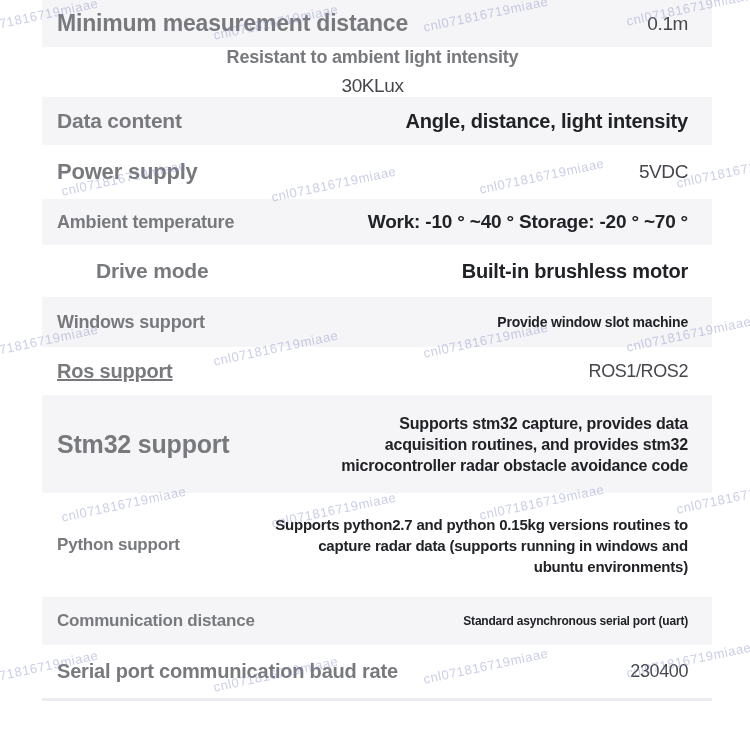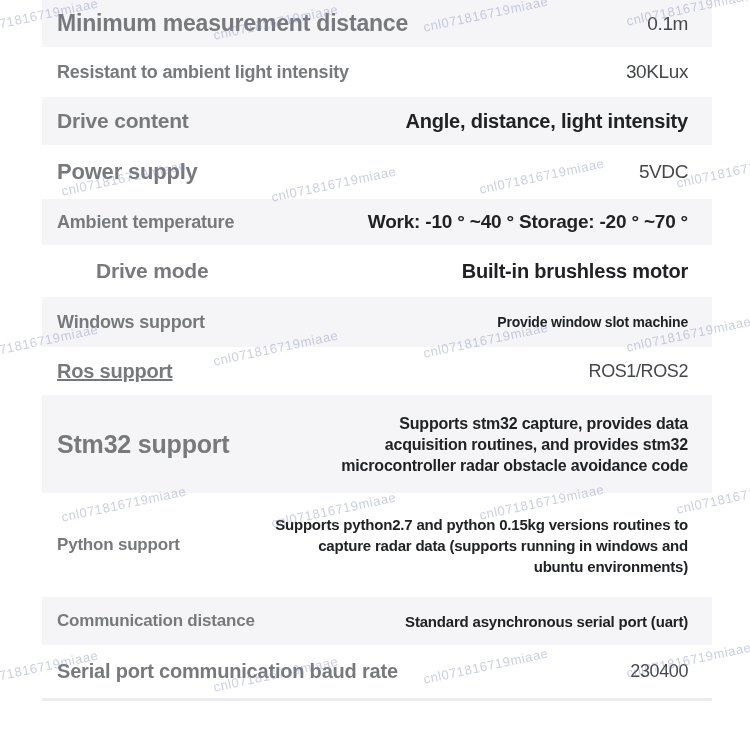--- a/index.html
+++ b/index.html
@@ -13,32 +13,32 @@
          padding: 0 62px 0 57px; box-sizing: border-box; }
   .row.gray::before { content: ""; position: absolute; left: 42px; right: 38px; top: 0; bottom: 0;
          background: var(--band, #f5f5f7); z-index: 0; }
   .row .label, .row .value { position: relative; z-index: 1; }
   .label { color: var(--label, #77797d); font-weight: 700; letter-spacing: -0.2px; white-space: nowrap; }
   .value { text-align: right; }
   .value.strong { color: var(--value-strong, #202226); font-weight: 700; letter-spacing: -0.2px; }
   .value.light  { color: var(--value-light, #45474c); font-weight: 400; letter-spacing: -0.4px; }
 
   .r1  { height: 47px; } .r1 .label { font-size: 23px; } .r1 .value { font-size: 19px; }
-  .r2  { height: 50px; } .r2 .label { font-size: 18px; } .r2 .value { font-size: 19px; }
+  .r2  { height: 50px; flex-direction: column; } .r2 .label { font-size: 18px; } .r2 .value { font-size: 19px; }
   .r3  { height: 48px; } .r3 .label { font-size: 21px; } .r3 .value { font-size: 20px; }
   .r4  { height: 54px; } .r4 .label { font-size: 22px; } .r4 .value { font-size: 19px; }
   .r5  { height: 46px; } .r5 .label { font-size: 18px; } .r5 .value { font-size: 19px; }
   .r6  { height: 52px; } .r6 .label { font-size: 21px; margin-left: 39px; } .r6 .value { font-size: 20px; }
   .r7  { height: 50px; } .r7 .label { font-size: 18px; } .r7 .value { font-size: 14px; }
   .r8  { height: 48px; } .r8 .label { font-size: 20px; text-decoration: underline; } .r8 .value { font-size: 18px; }
   .r9  { height: 98px; } .r9 .label { font-size: 25px; }
   .r9 .value { font-size: 16px; line-height: 21px; max-width: 416px; }
   .r10 { height: 104px; } .r10 .label { font-size: 17px; }
   .r10 .value { font-size: 15px; line-height: 21px; max-width: 452px; }
-  .r11 { height: 48px; } .r11 .label { font-size: 17px; } .r11 .value { font-size: 15px; }
+  .r11 { height: 48px; } .r11 .label { font-size: 17px; } .r11 .value { font-size: 12px; }
   .r12 { height: 53px; } .r12 .label { font-size: 20px; } .r12 .value { font-size: 18px; }
 
   .bottom-strip { height: 3px; margin: 0 38px 0 42px; background: #ebebf1; }
 
   
   .watermark-layer { position: absolute; inset: 0; z-index: 5; pointer-events: none; overflow: hidden; }
   .watermark { position: absolute; color: var(--watermark, rgba(130,138,195,0.42));
                font-size: 13px; letter-spacing: 0.6px; white-space: nowrap;
                transform: rotate(-12deg); transform-origin: left top; }
 </style>
@@ -53,21 +53,21 @@
       <span class="label">Minimum measurement distance</span>
       <span class="value light">0.1m</span>
     </div>
 
     <div class="row r2">
       <span class="label">Resistant to ambient light intensity</span>
       <span class="value light">30KLux</span>
     </div>
 
     <div class="row r3 gray">
-      <span class="label">Drive content</span>
+      <span class="label">Data content</span>
       <span class="value strong">Angle, distance, light intensity</span>
     </div>
 
     <div class="row r4">
       <span class="label">Power supply</span>
       <span class="value light">5VDC</span>
     </div>
 
     <div class="row r5 gray">
       <span class="label">Ambient temperature</span>

